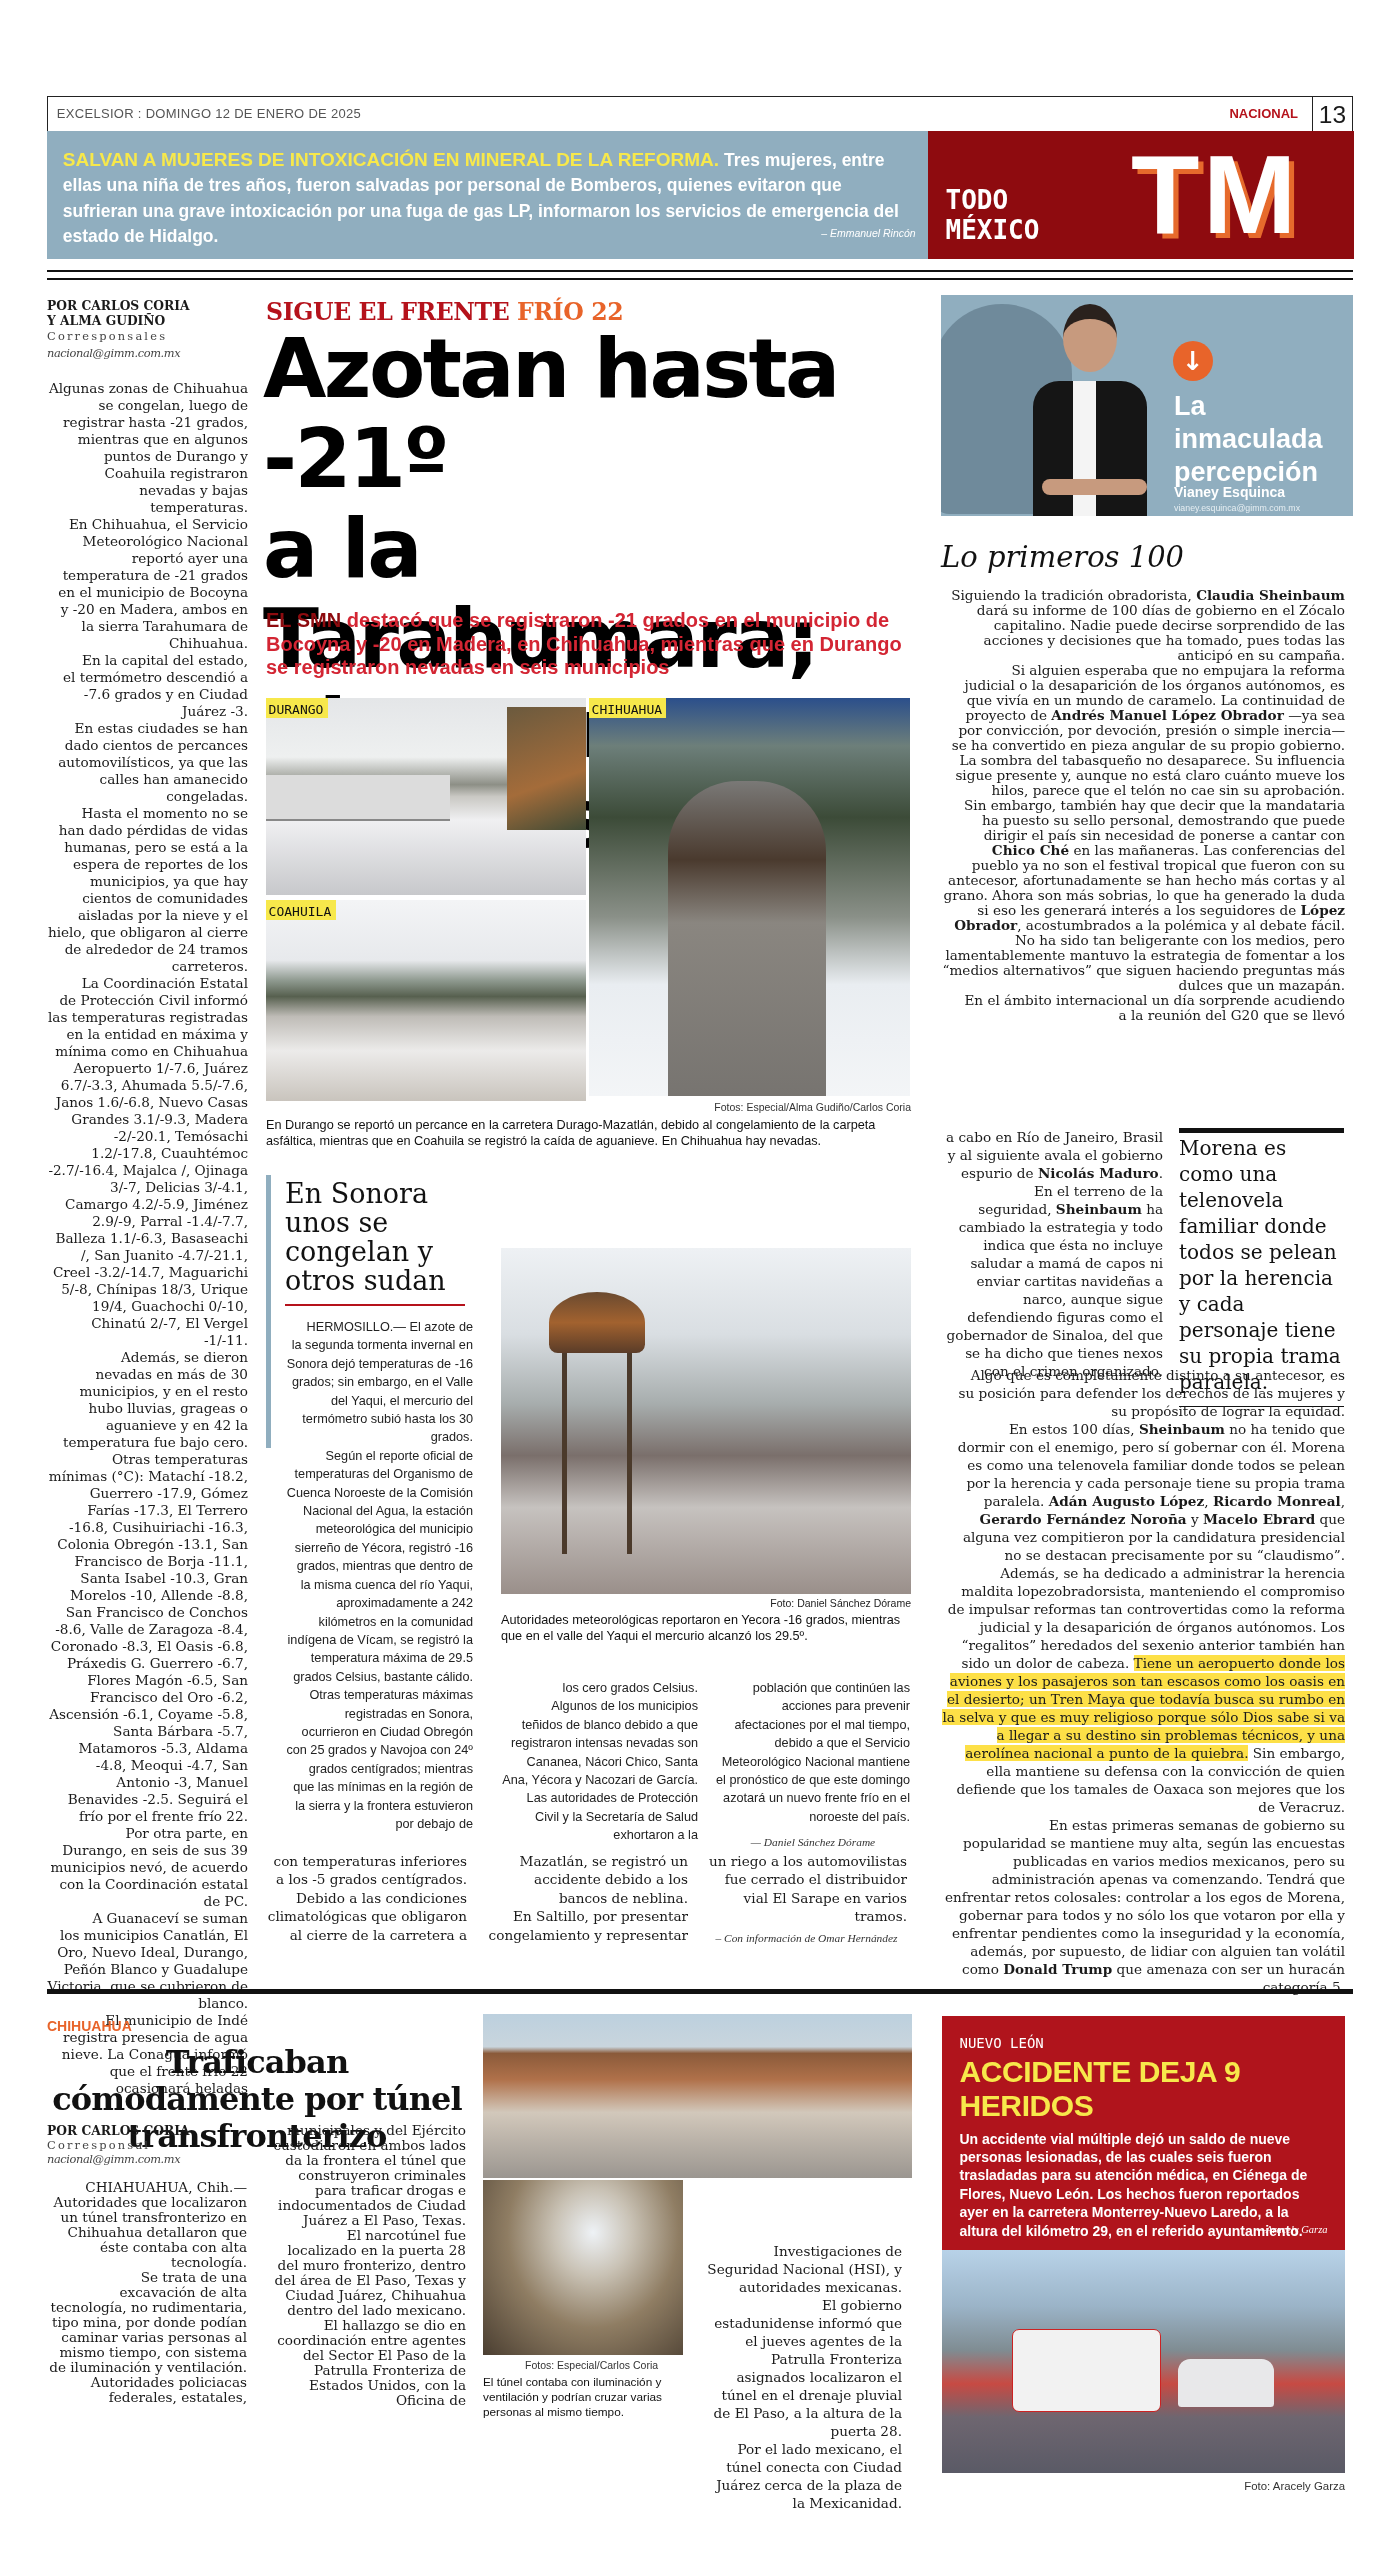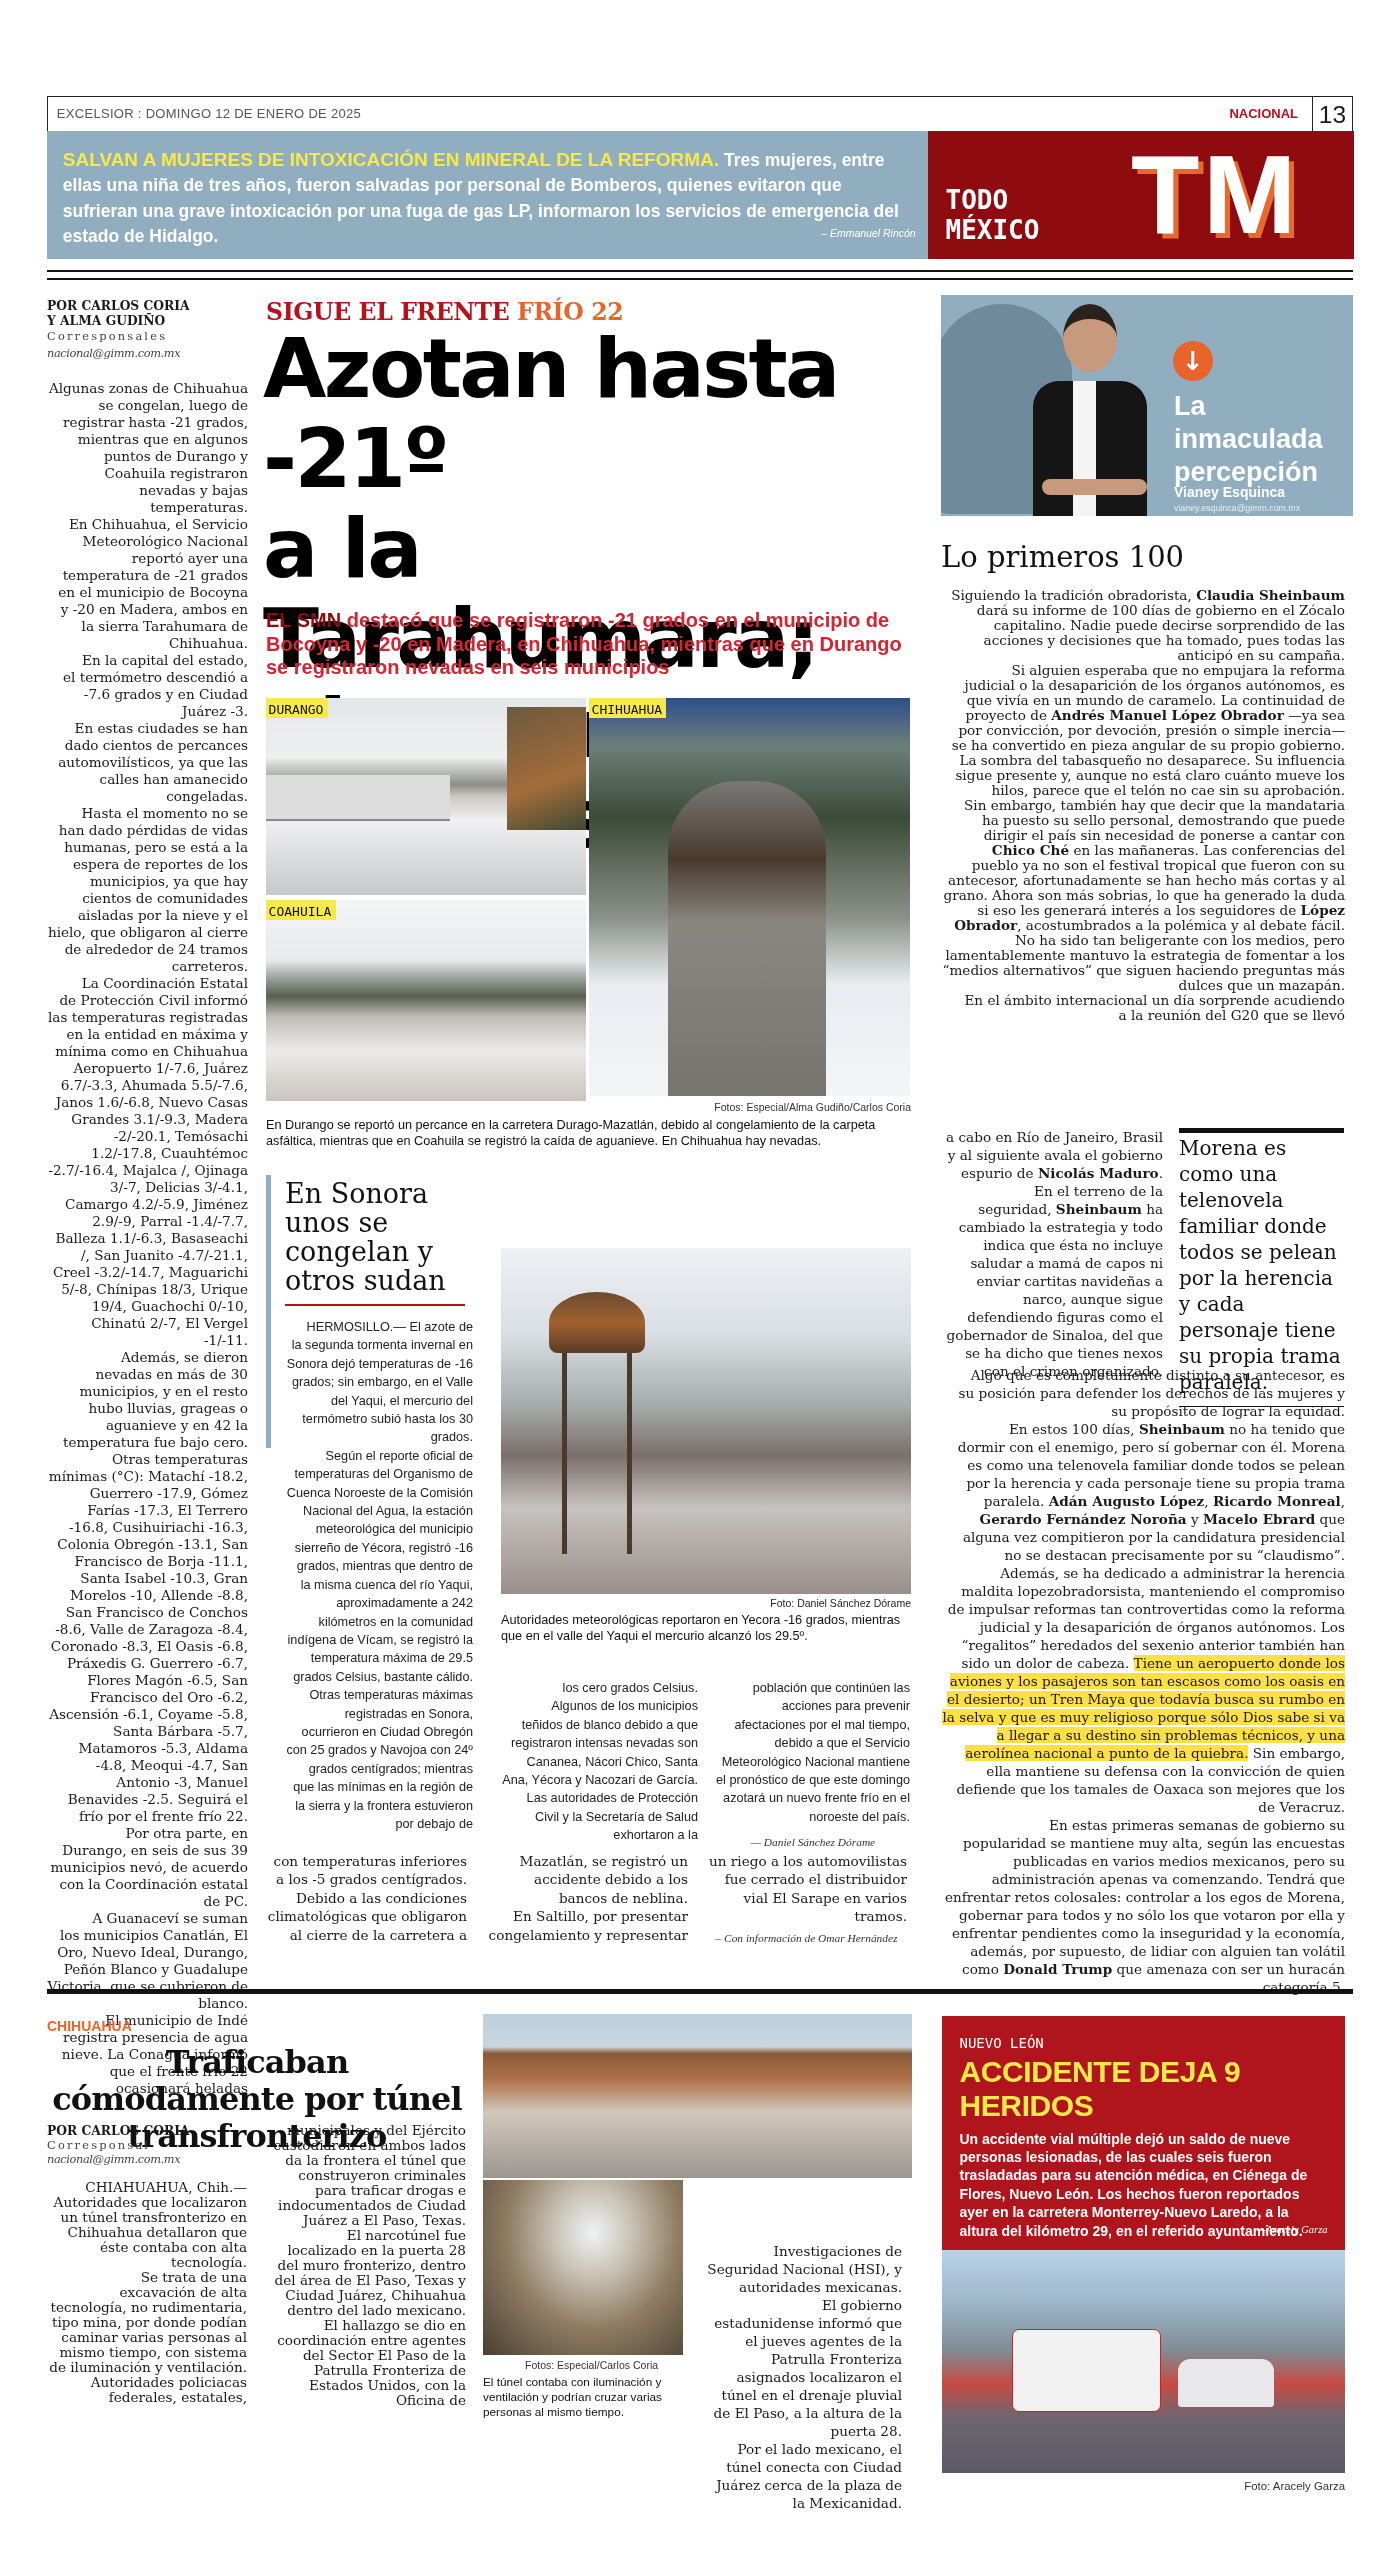--- a/index.html
+++ b/index.html
@@ -67,21 +67,21 @@
   #op-banner { left: 941px; top: 295px; width: 412px; height: 221px; background: #90aebf; overflow: hidden; }
   #op-banner .ghost { position:absolute; left:-8.8px; top:8.8px; width:140px; height:210px; border-radius: 70px 70px 17.5px 17.5px; background: rgba(70,95,110,0.45); }
   #op-banner .person { position:absolute; left:83px; top:8.8px; width:131px; height:212px; }
   #op-banner .head { position:absolute; left:39px; top:0; width:54px; height:68px; border-radius: 50%; background: #c79a7e; border-top: 15.8px solid #2a211d; }
   #op-banner .body { position:absolute; left:8.8px; top:77px; width:114px; height:140px; border-radius: 26px 26px 0 0; background: linear-gradient(90deg,#151515 0 35%, #f4f4f4 35% 55%, #151515 55%); }
   #op-banner .arms { position:absolute; left:17.5px; top:175px; width:105px; height:15.8px; background:#c79a7e; border-radius: 7.9px; }
   #op-arrow { position:absolute; left:232px; top:46px; width:40px; height:40px; border-radius:50%; background:#e8642a; color:#fff; font-size:26px; line-height:40px; text-align:center; font-family: "DejaVu Sans", sans-serif; font-weight:bold; }
   #op-title { position:absolute; left:233px; top:95px; color:#fff; font-family: "Liberation Sans", sans-serif; font-weight: bold; font-size: 27px; line-height: 33px; }
   #op-author { position:absolute; left:233px; top:189px; color:#fff; font-family: "Liberation Sans", sans-serif; font-weight: bold; font-size: 14px; }
   #op-mail { position:absolute; left:233px; top:208px; color:#e6eef2; font-family: "Liberation Sans", sans-serif; font-size: 8.8px; }
-  #op-headline { left: 941px; top: 540px; font-family: "DejaVu Serif", serif; font-size: 29px; color: #111; }
+  #op-headline { left: 941px; top: 540px; font-family: "DejaVu Serif", serif; font-size: 29px; color: #111; font-style: italic; }
   #op-body1 { left: 942px; top: 588px; width: 403px; font-family: "DejaVu Serif", serif; font-size: 13.6px; line-height: 15px; text-align: justify; }
   #op-body2 { left: 942px; top: 1128px; width: 221px; font-family: "DejaVu Serif", serif; font-size: 13.6px; line-height: 18px; text-align: justify; }
   #op-quote { left: 1179px; top: 1128px; width: 165px; }
   #op-quote .bar { height: 5.3px; background: #111; margin-bottom: 1.8px; }
   #op-quote .q { font-family: "DejaVu Serif", serif; font-size: 20px; line-height: 26px; color: #111; }
   #op-quote .ln { height: 1.8px; background: #111; margin-top: 10.5px; }
   #op-body3 { left: 942px; top: 1366px; width: 403px; font-family: "DejaVu Serif", serif; font-size: 13.6px; line-height: 18px; text-align: justify; }
   mark { background: #fde047; color: inherit; }
 
   

